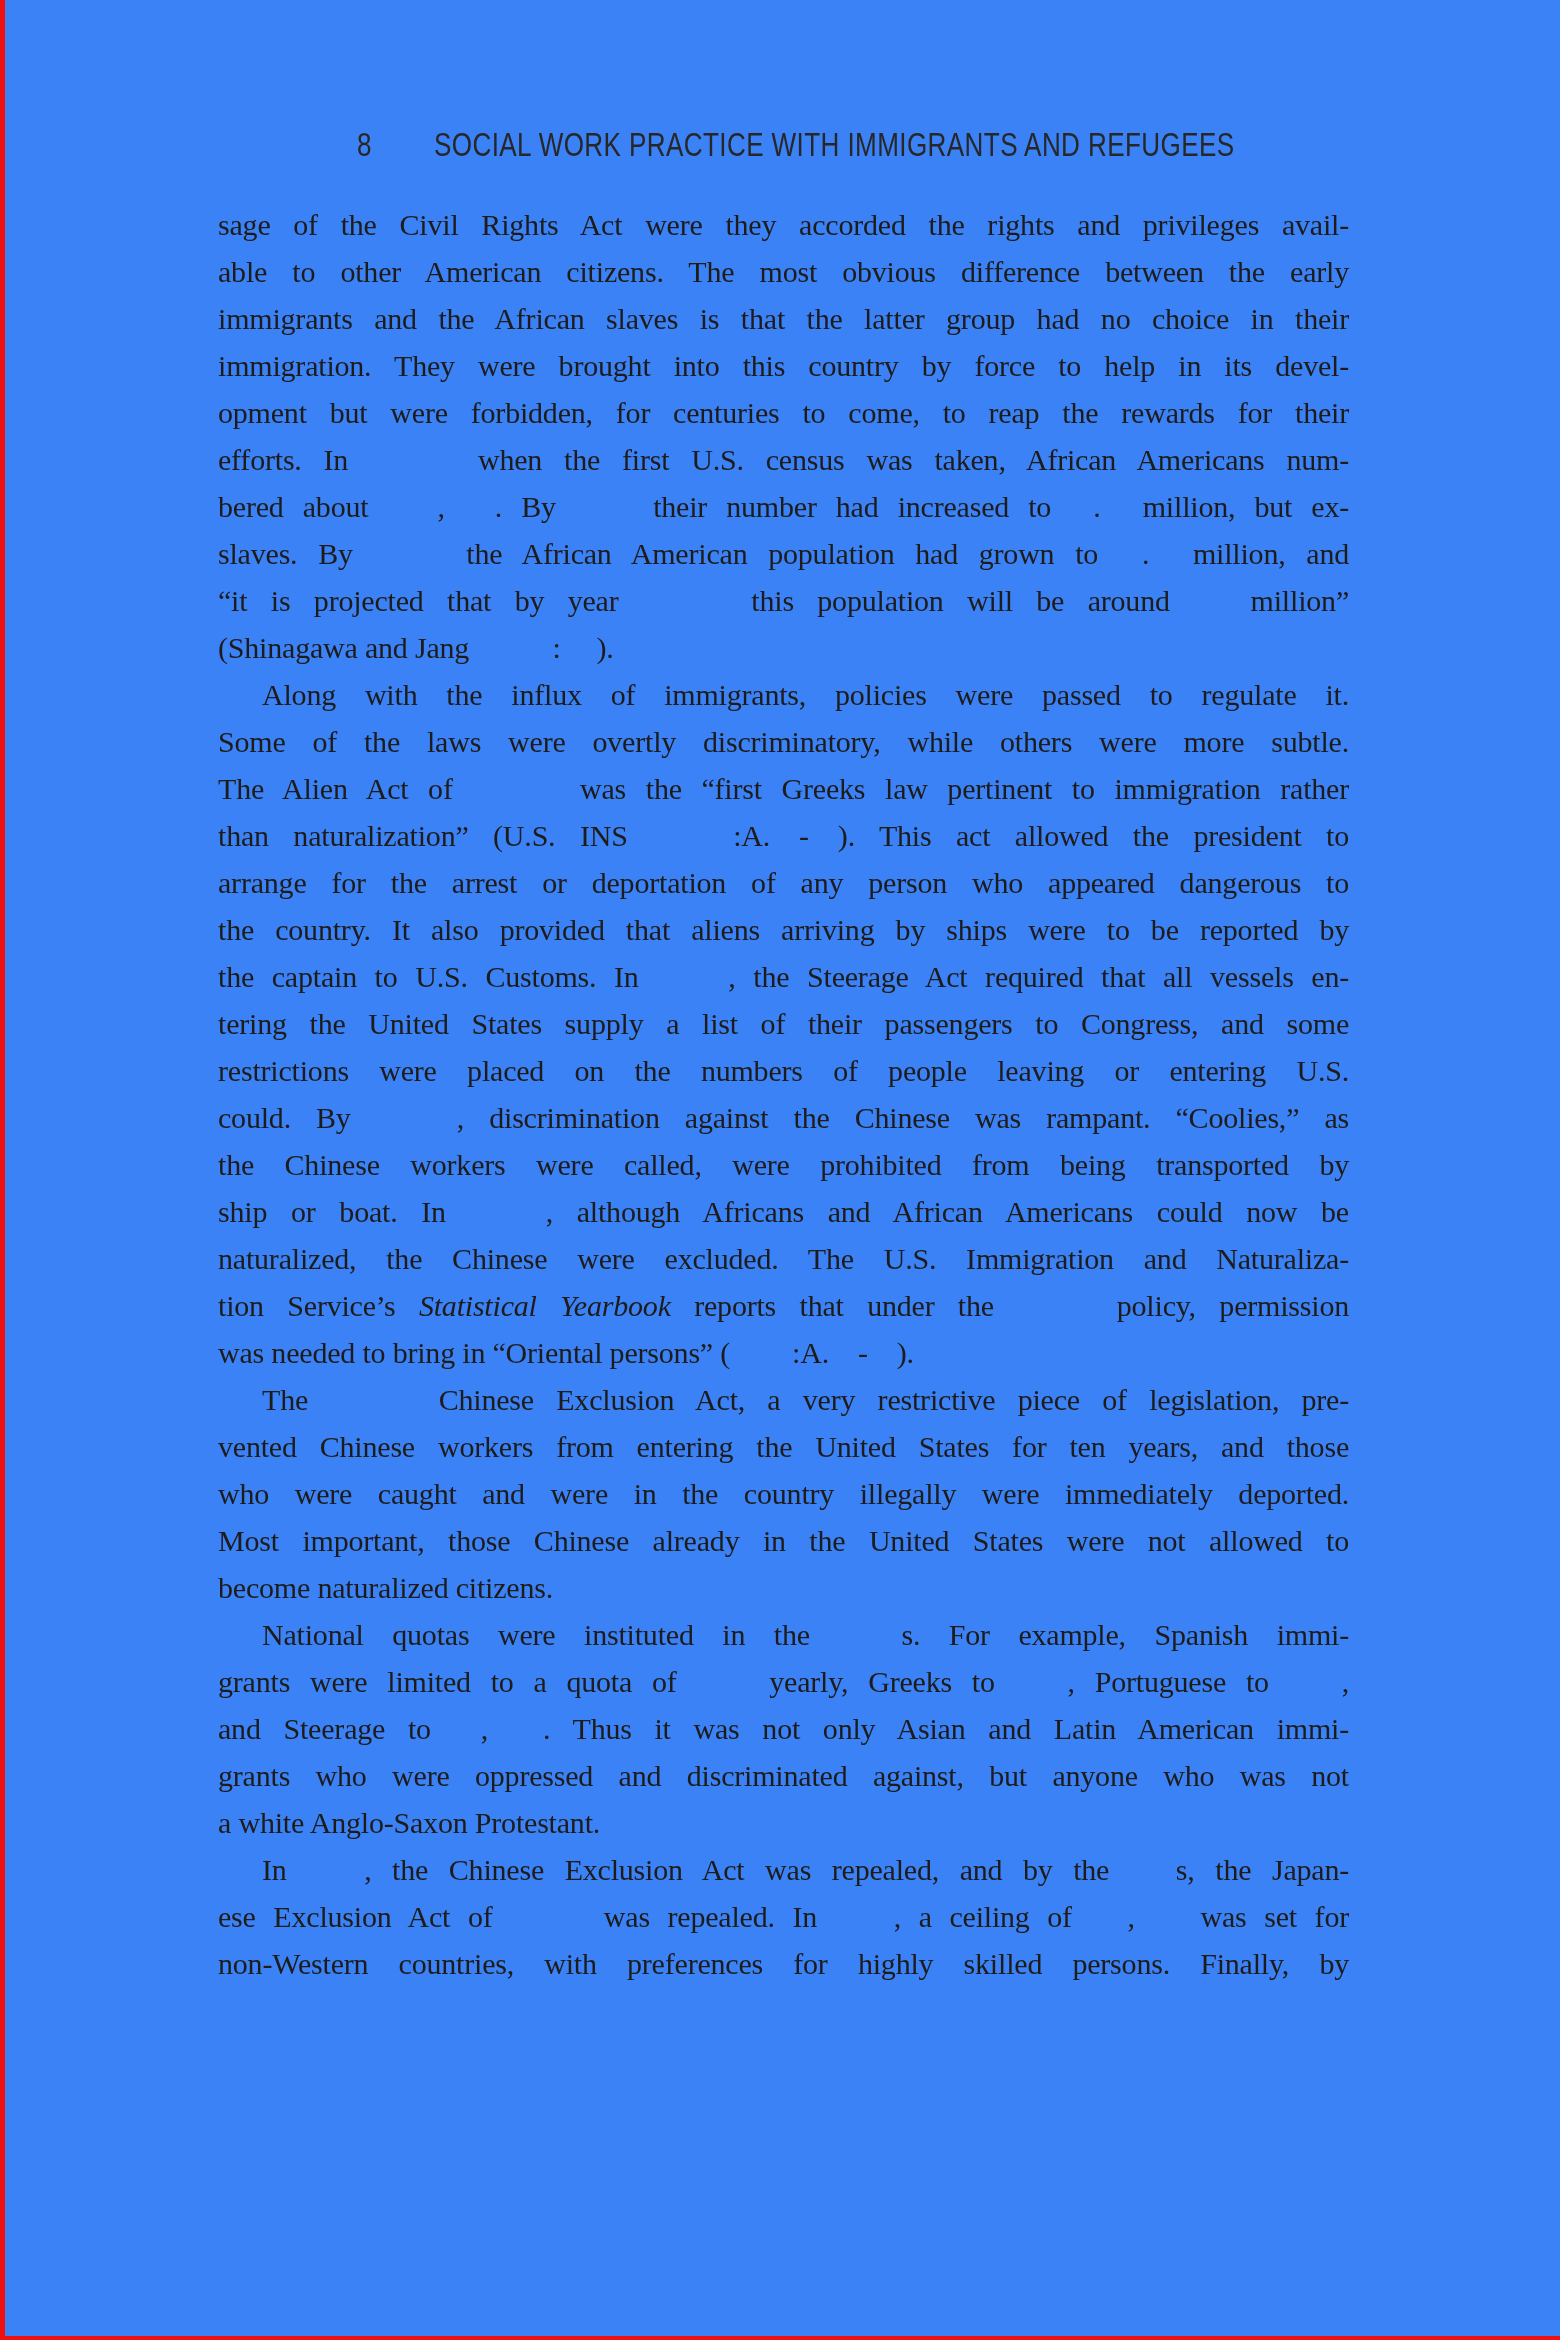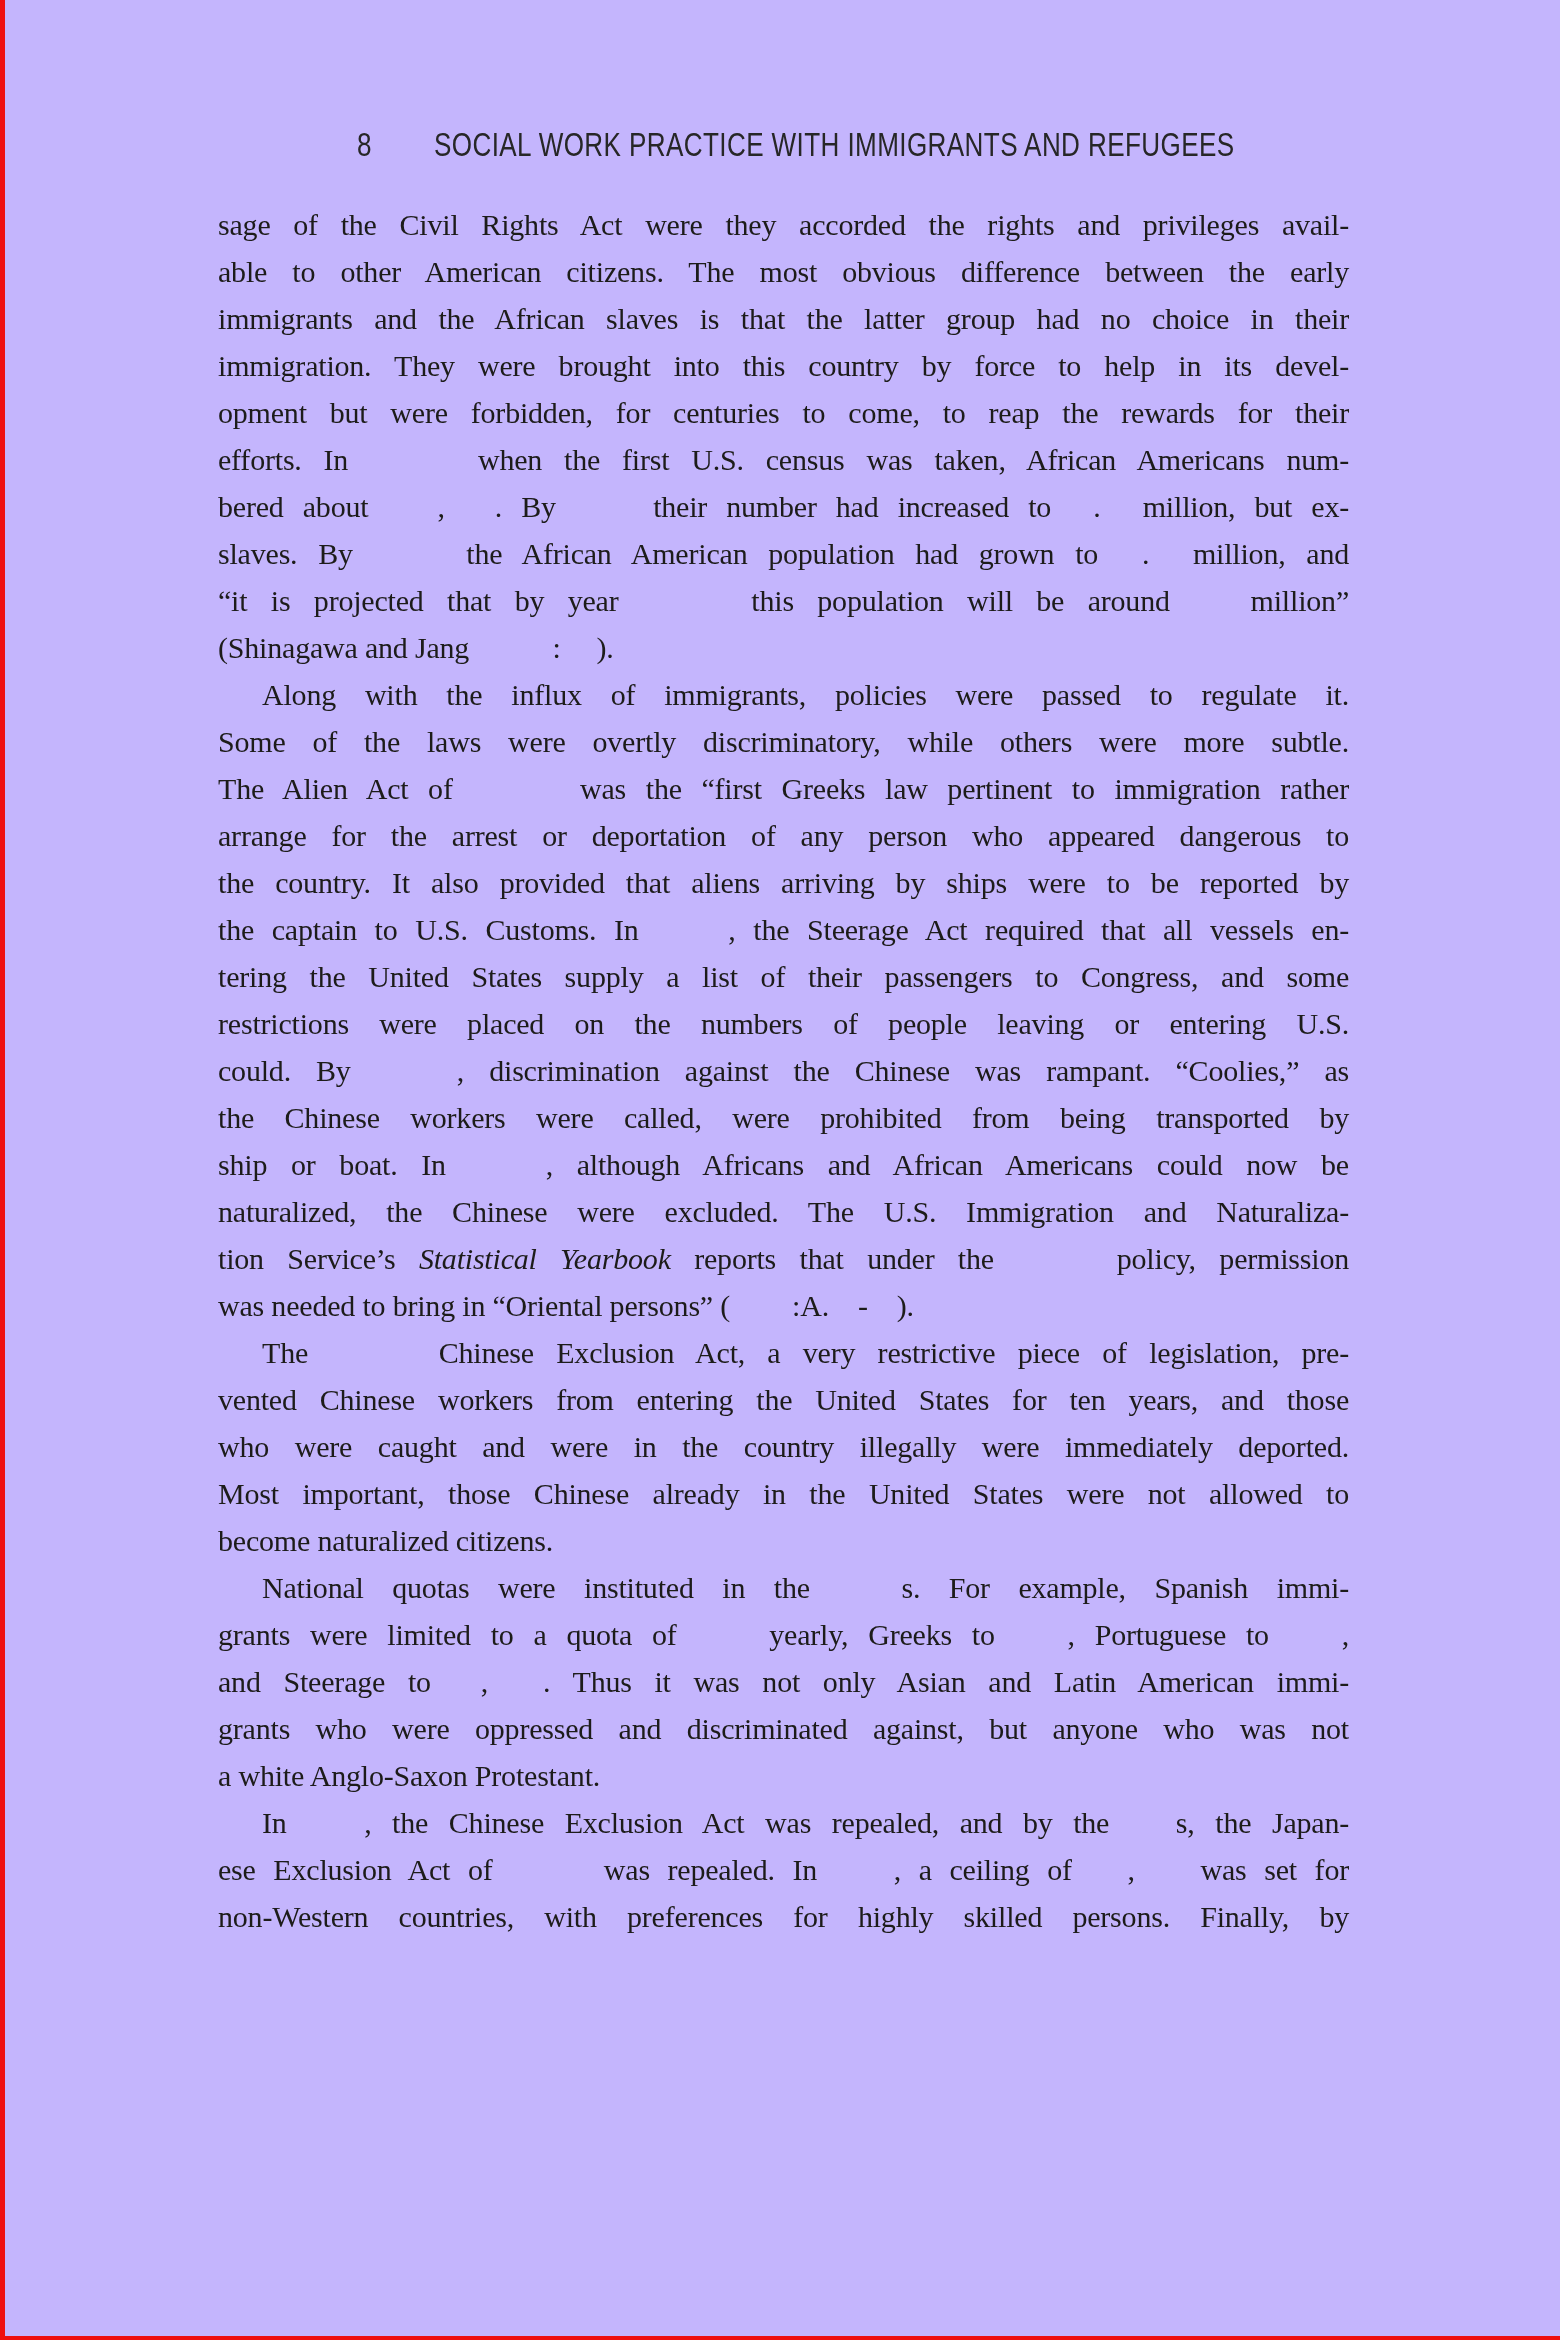--- a/index.html
+++ b/index.html
@@ -1,21 +1,21 @@
 <!DOCTYPE html>
 <html><head>
 <meta charset="utf-8">
 <style>
   html, body { margin: 0; padding: 0; background: #ffffff; }
 
   .page {
     position: relative;
     width: 1561px;
     height: 2341px;
-    background: #c4b5fd;
+    background: #3b82f6;
     overflow: hidden;
     font-family: "Liberation Serif", "DejaVu Serif", serif;
   }
 
   
   .edge-left {
     position: absolute; left: 0; top: 0;
     width: 4.8px; height: 2341px;
     background: #ef1010;
   }
@@ -89,20 +89,21 @@
       <div class="line"><span>immigration. They were brought into this country by force to help in its devel-</span></div>
       <div class="line"><span>opment but were forbidden, for centuries to come, to reap the rewards for their</span></div>
       <div class="line"><span>efforts. In </span><span class="gap" style="width: 86px;"></span><span> when the first U.S. census was taken, African Americans num-</span></div>
       <div class="line"><span>bered about </span><span class="gap" style="width: 50px;"></span><span>,</span><span class="gap" style="width: 50px;"></span><span>. By </span><span class="gap" style="width: 59px;"></span><span> their number had increased to </span><span class="gap" style="width: 23px;"></span><span>.</span><span class="gap" style="width: 23px;"></span><span> million, but ex-</span></div>
       <div class="line"><span>slaves. By </span><span class="gap" style="width: 72px;"></span><span> the African American population had grown to </span><span class="gap" style="width: 23px;"></span><span>.</span><span class="gap" style="width: 23px;"></span><span> million, and</span></div>
       <div class="line"><span>“it is projected that by year </span><span class="gap" style="width: 86px;"></span><span> this population will be around </span><span class="gap" style="width: 34px;"></span><span> million”</span></div>
       <div class="line endline"><span>(Shinagawa and Jang </span><span class="gap" style="width: 76px;"></span><span>:</span><span class="gap" style="width: 36px;"></span><span>).</span></div>
       <div class="line indent"><span>Along with the influx of immigrants, policies were passed to regulate it.</span></div>
       <div class="line"><span>Some of the laws were overtly discriminatory, while others were more subtle.</span></div>
       <div class="line"><span>The Alien Act of </span><span class="gap" style="width: 88px;"></span><span> was the “first Greeks law pertinent to immigration rather</span></div>
+      <div class="line"><span>than naturalization” (U.S. INS </span><span class="gap" style="width: 81px;"></span><span>:A.</span><span class="gap" style="width: 29px;"></span><span>-</span><span class="gap" style="width: 29px;"></span><span>). This act allowed the president to</span></div>
       <div class="line"><span>arrange for the arrest or deportation of any person who appeared dangerous to</span></div>
       <div class="line"><span>the country. It also provided that aliens arriving by ships were to be reported by</span></div>
       <div class="line"><span>the captain to U.S. Customs. In </span><span class="gap" style="width: 72px;"></span><span>, the Steerage Act required that all vessels en-</span></div>
       <div class="line"><span>tering the United States supply a list of their passengers to Congress, and some</span></div>
       <div class="line"><span>restrictions were placed on the numbers of people leaving or entering U.S.</span></div>
       <div class="line"><span>could. By </span><span class="gap" style="width: 81px;"></span><span>, discrimination against the Chinese was rampant. “Coolies,” as</span></div>
       <div class="line"><span>the Chinese workers were called, were prohibited from being transported by</span></div>
       <div class="line"><span>ship or boat. In </span><span class="gap" style="width: 76px;"></span><span>, although Africans and African Americans could now be</span></div>
       <div class="line"><span>naturalized, the Chinese were excluded. The U.S. Immigration and Naturaliza-</span></div>
       <div class="line"><span>tion Service’s </span><span class="it">Statistical Yearbook</span><span> reports that under the </span><span class="gap" style="width: 76px;"></span><span> policy, permission</span></div>

